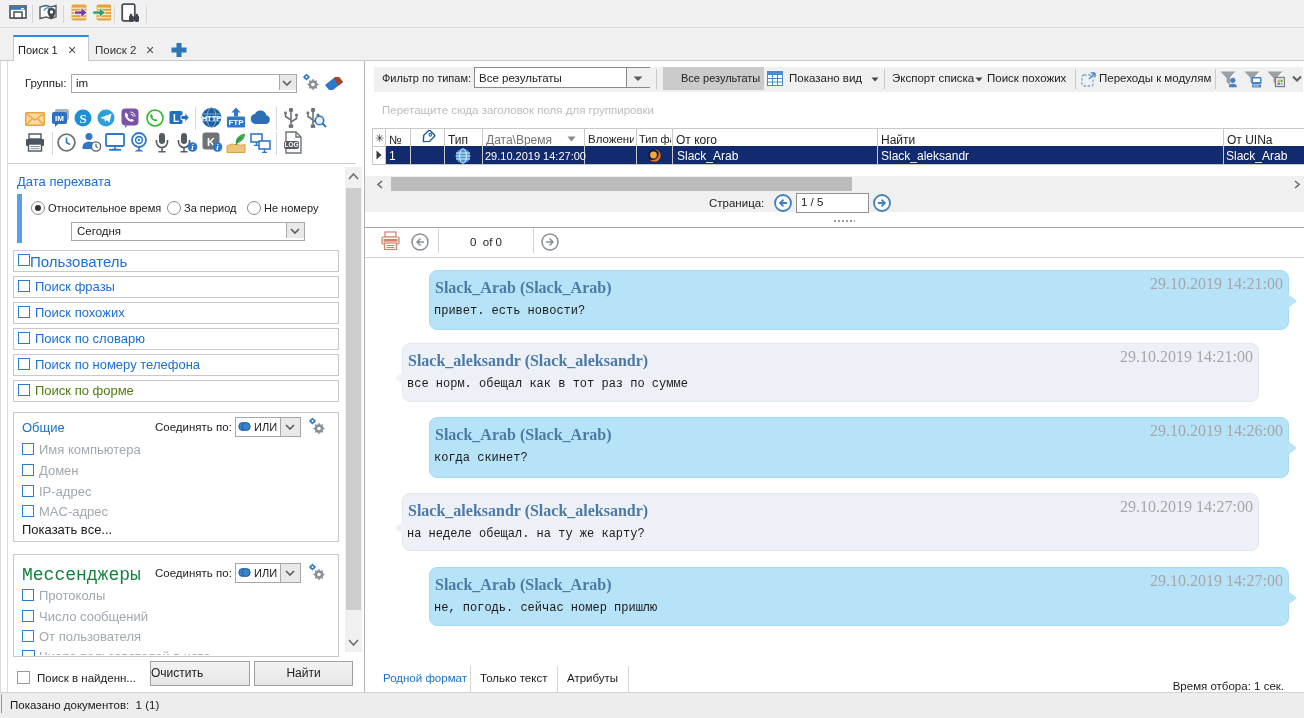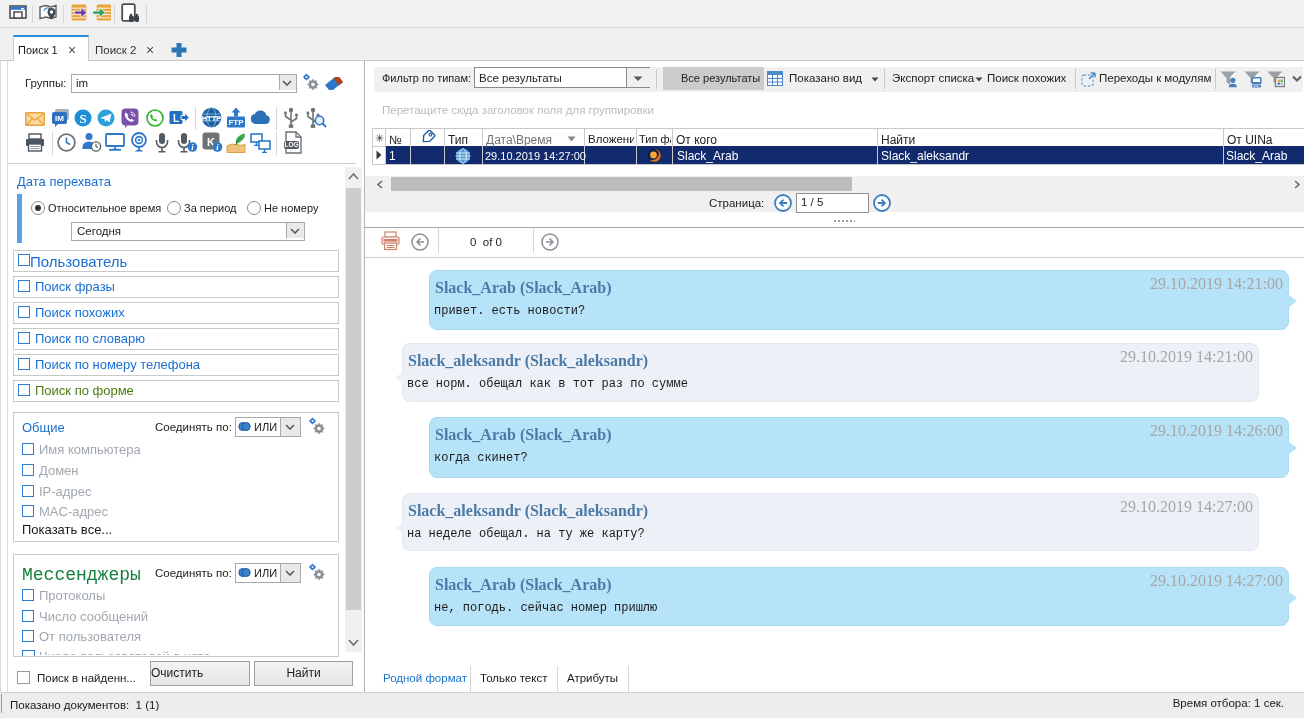--- a/index.html
+++ b/index.html
@@ -558,15 +558,15 @@
   <div class="sep" style="left:470px;top:666px;height:26px;"></div>
   <div class="sep" style="left:557px;top:666px;height:26px;"></div>
   <div class="sep" style="left:628px;top:666px;height:26px;"></div>
   <div class="abs" style="left:383px;top:672px;font-size:11.5px;color:#1a73c9;">Родной формат</div>
   <div class="abs" style="left:480px;top:672px;font-size:11.5px;color:#1a1a1a;">Только текст</div>
   <div class="abs" style="left:567px;top:672px;font-size:11.5px;color:#1a1a1a;">Атрибуты</div>
 
   <div class="abs" style="left:0;top:692px;width:1304px;height:26px;background:#ededed;border-top:1px solid #d2d2d2;"></div>
   <div class="abs" style="left:1px;top:694px;width:1px;height:19px;background:#9a9a9a;"></div>
   <div class="abs" style="left:10px;top:699px;font-size:11.5px;color:#1a1a1a;">Показано документов:&nbsp; 1 (1)</div>
-  <div class="abs" style="right:20px;top:697px;font-size:11.5px;color:#1a1a1a;">Время отбора: 1 сек.</div>
+  <div class="abs" style="right:20px;top:680px;font-size:11.5px;color:#1a1a1a;">Время отбора: 1 сек.</div>
 
 </div>
 
 </body></html>

